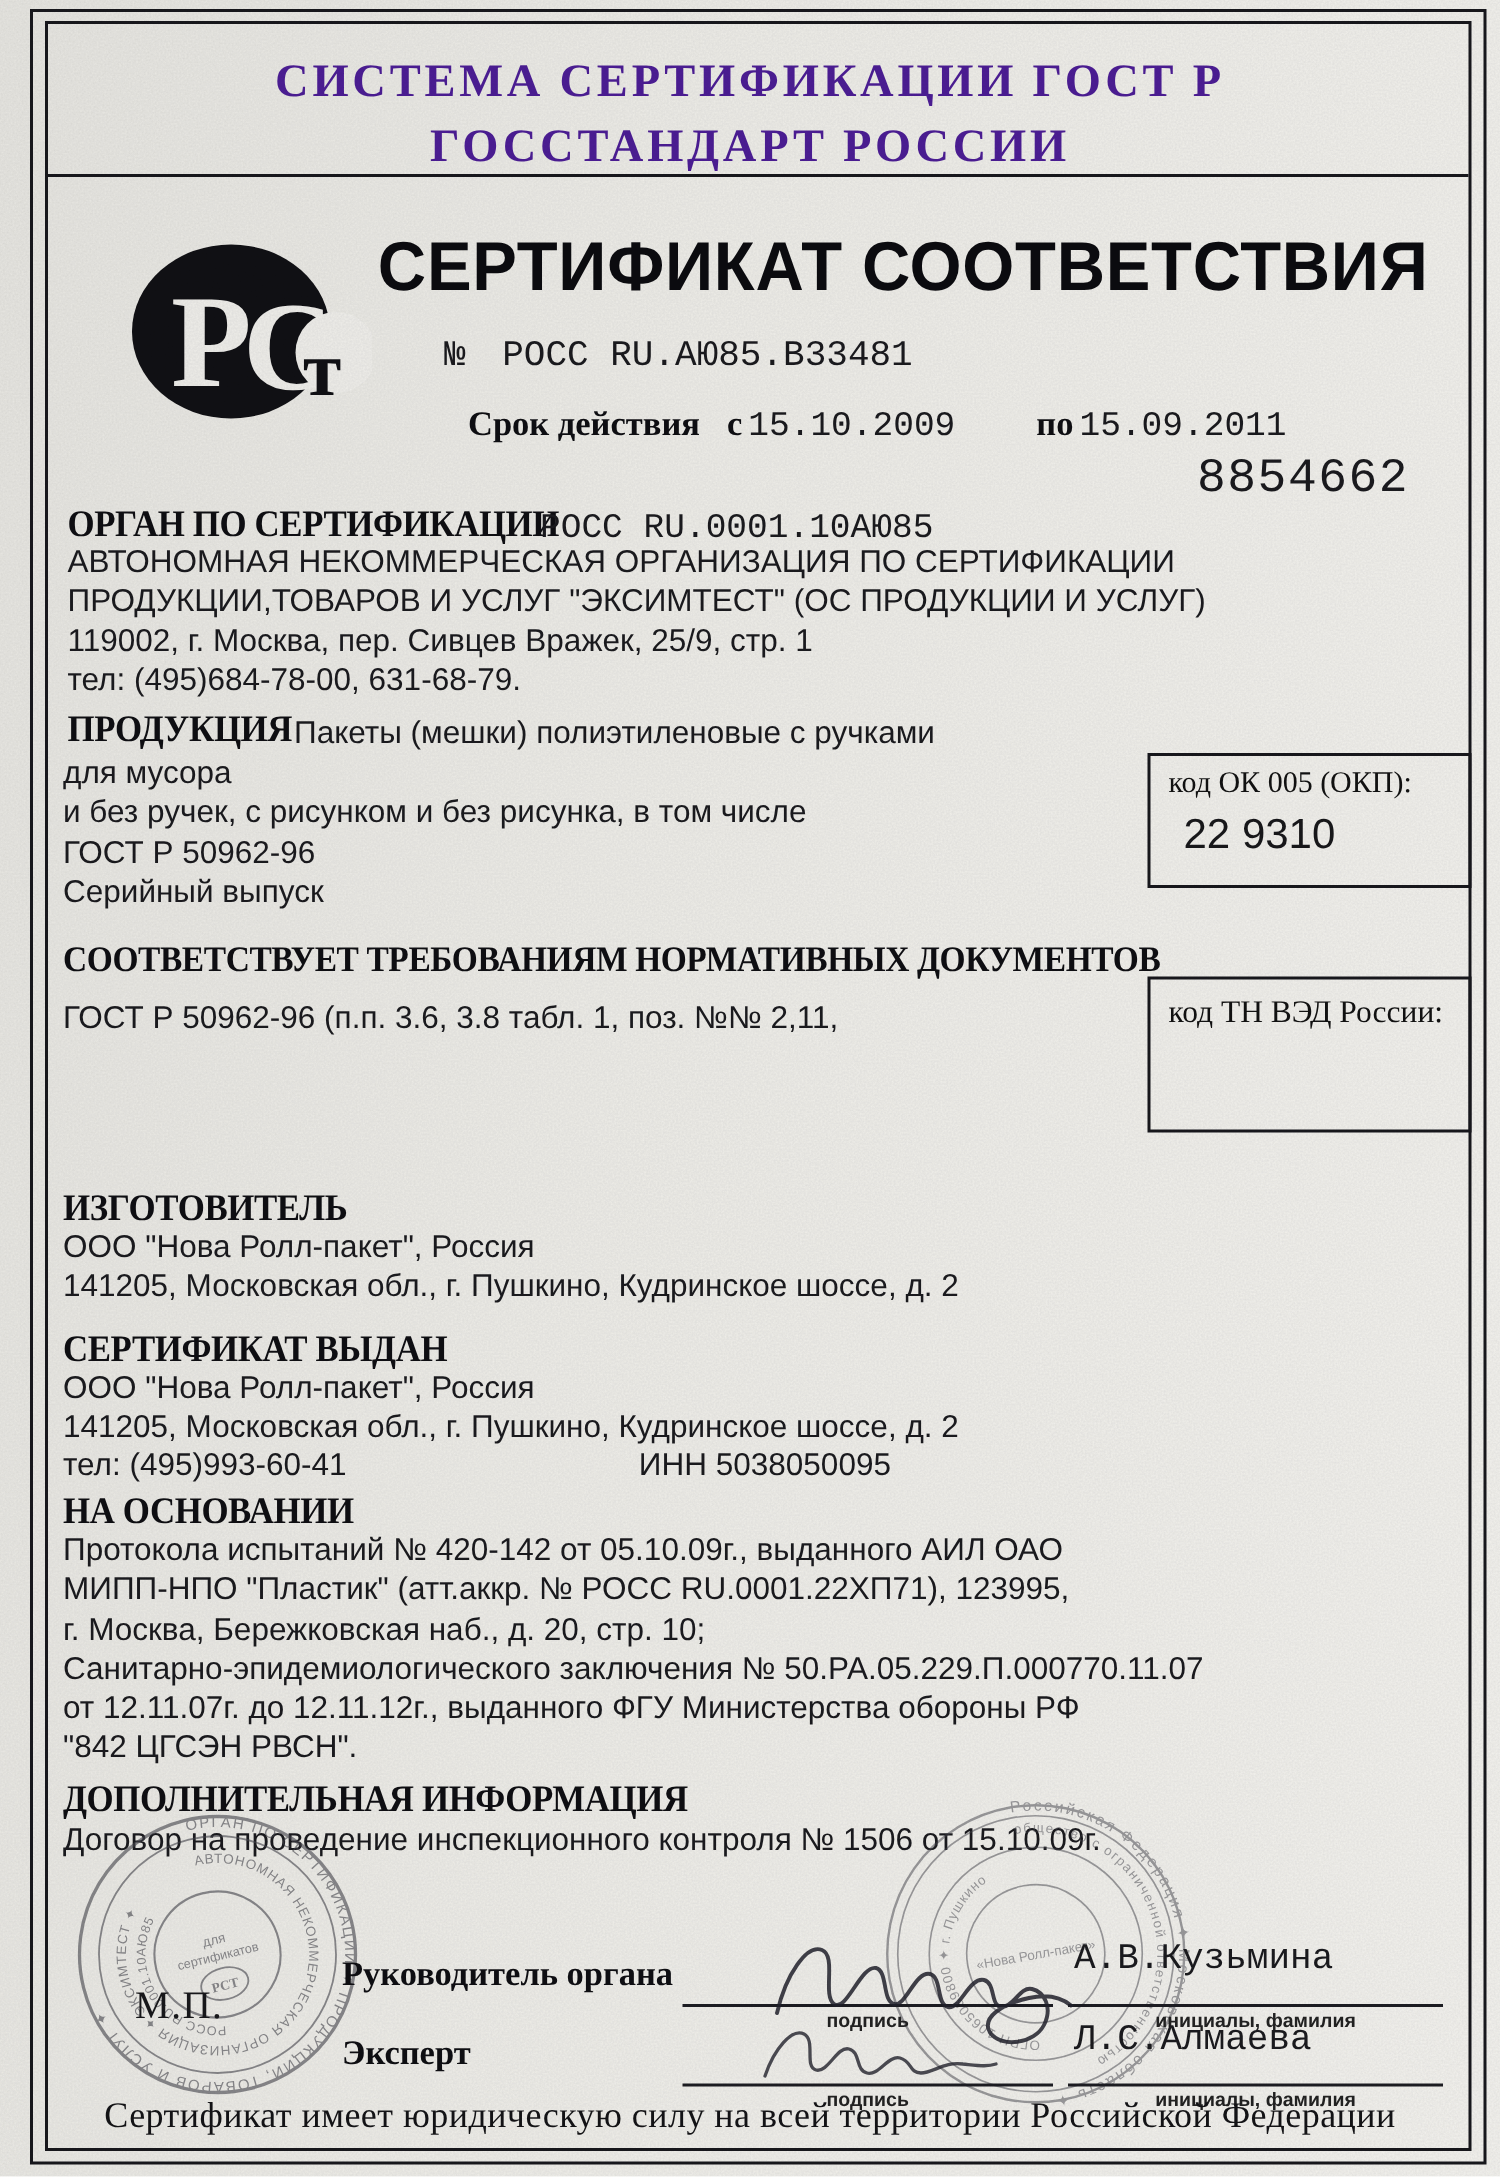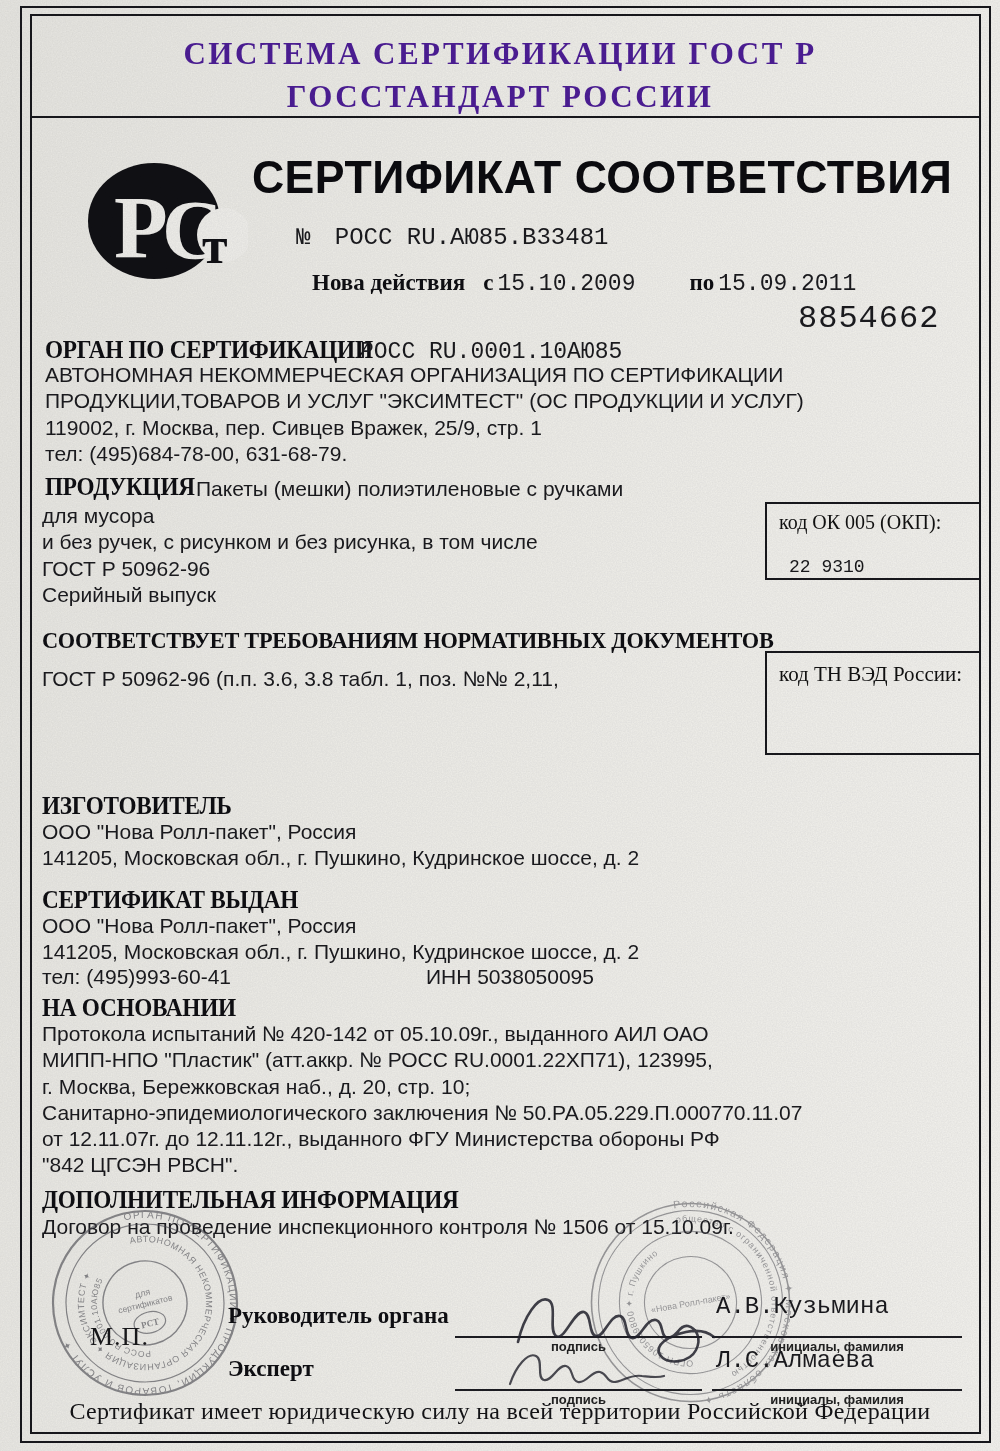--- a/index.html
+++ b/index.html
@@ -53,21 +53,21 @@
 </svg>
 
 <div class="abs cert-title">СЕРТИФИКАТ СООТВЕТСТВИЯ</div>
 
 <div class="abs m24" style="left:296px;top:224px">
   <span>№</span>
   <span style="margin-left:10px">РОСС RU.АЮ85.В33481</span>
 </div>
 
 <div class="abs" style="left:312px;top:270px">
-  <span class="bold-serif">Нова действия</span>
+  <span class="bold-serif">Срок действия</span>
   <span class="bold-serif" style="margin-left:14px">с</span>
   <span class="m23">15.10.2009</span>
   <span class="bold-serif" style="margin-left:50px">по</span>
   <span class="m23">15.09.2011</span>
 </div>
 
 <div class="abs" style="left:798px;top:300px;font-family:'Liberation Mono',monospace;font-size:32px;letter-spacing:1px;color:#1a1a1e">8854662</div>
 
 <div class="abs sec-h" style="left:45px;top:336px">ОРГАН ПО СЕРТИФИКАЦИИ</div>
 <div class="abs m23" style="left:360px;top:339px">РОСС RU.0001.10АЮ85</div>
@@ -80,23 +80,23 @@
 
 <div class="abs sec-h" style="left:45px;top:473px">ПРОДУКЦИЯ</div>
 <div class="abs m" style="left:196px;top:477px">Пакеты (мешки) полиэтиленовые с ручками</div>
 <div class="abs m lines" style="left:42px;top:503px">
   <div>для мусора</div>
   <div>и без ручек, с рисунком и без рисунка, в том числе</div>
   <div>ГОСТ Р 50962-96</div>
   <div>Серийный выпуск</div>
 </div>
 
-<div class="abs code-box" style="left:765px;top:502px;width:216px;height:78px">
+<div class="abs code-box" style="left:765px;top:502px;width:216px;height:90px">
   <div class="abs code-label" style="left:12px;top:7px">код ОК 005 (ОКП):</div>
-  <div class="abs" style="left:22px;top:53px;font-family:Liberation Mono, monospace;font-size:18px">22 9310</div>
+  <div class="abs" style="left:22px;top:36px;font-family:Liberation Sans, sans-serif;font-size:28px">22 9310</div>
 </div>
 
 <div class="abs sec-h" style="left:42px;top:627px;font-size:24px">СООТВЕТСТВУЕТ ТРЕБОВАНИЯМ НОРМАТИВНЫХ ДОКУМЕНТОВ</div>
 <div class="abs m lines" style="left:42px;top:665px;line-height:27px">
   <div>ГОСТ Р 50962-96 (п.п. 3.6, 3.8 табл. 1, поз. №№ 2,11,</div>
 </div>
 
 <div class="abs code-box" style="left:765px;top:651px;width:216px;height:104px">
   <div class="abs code-label" style="left:12px;top:9px;font-size:21px">код ТН ВЭД России:</div>
 </div>

